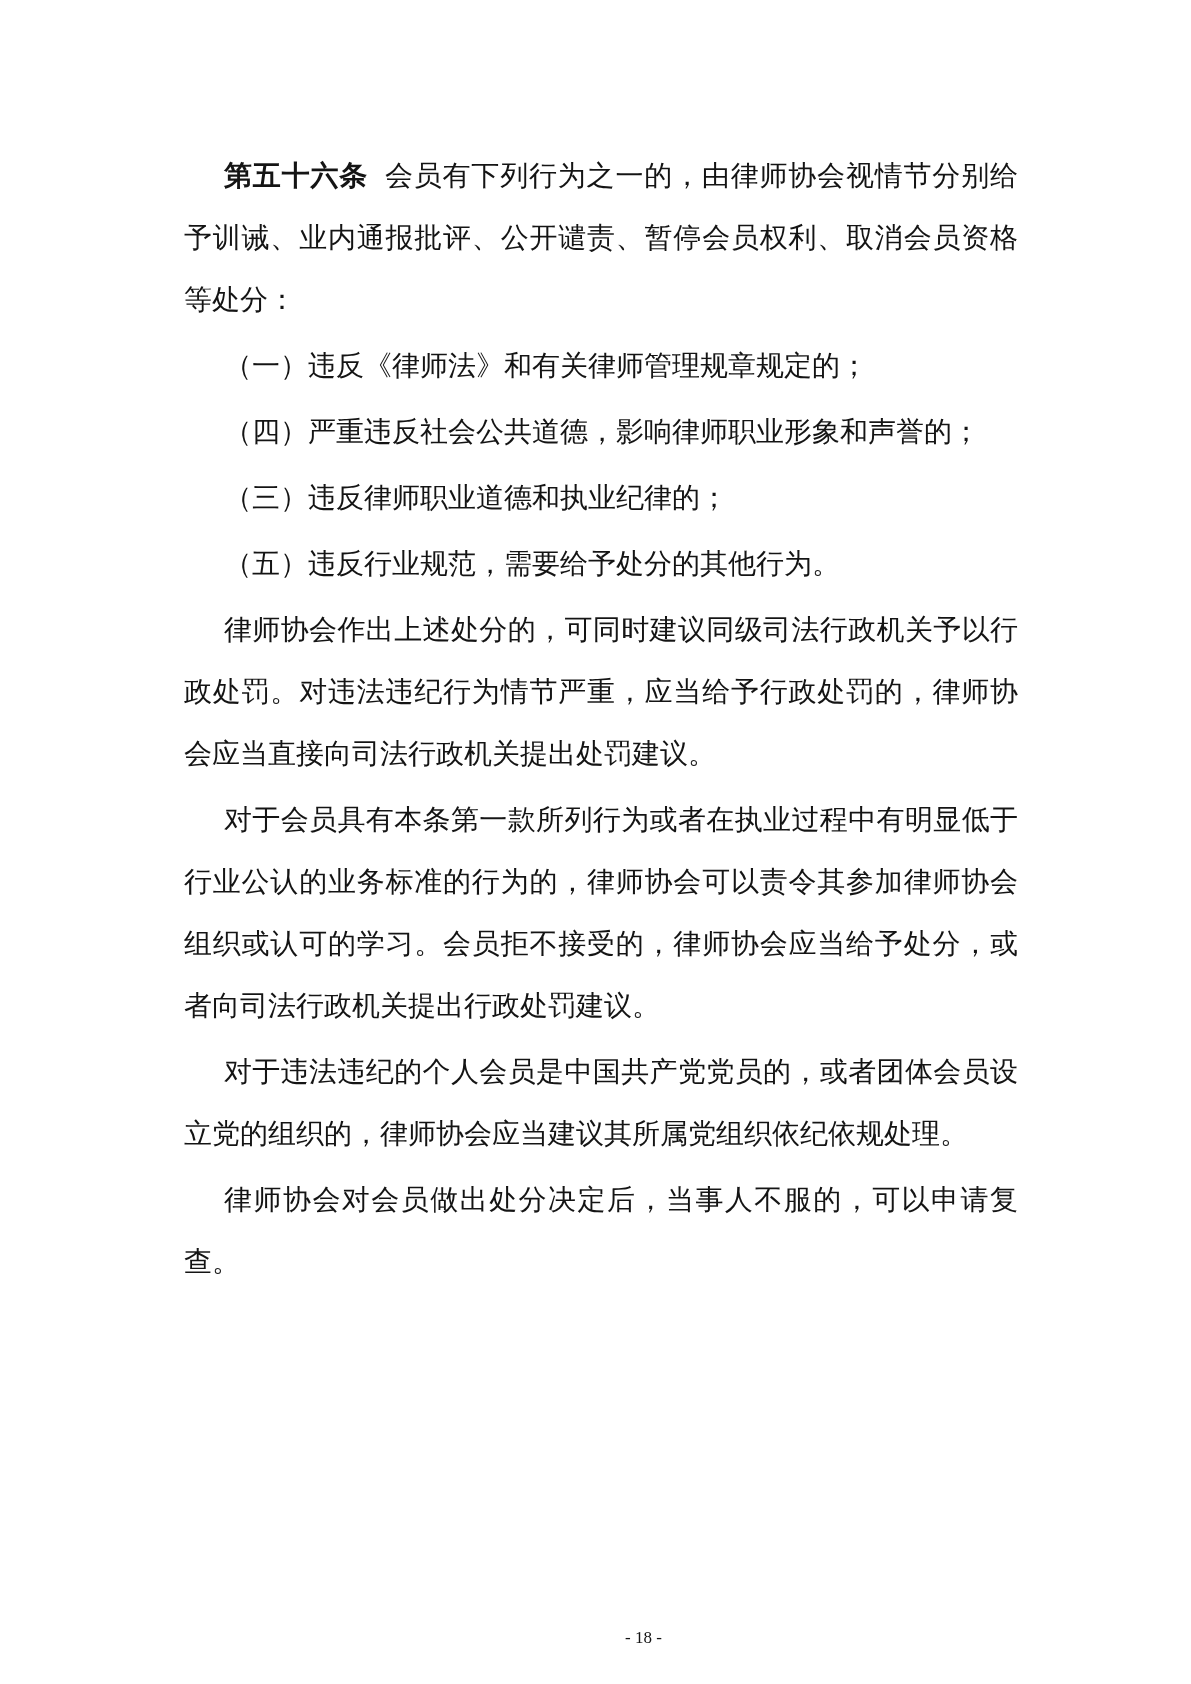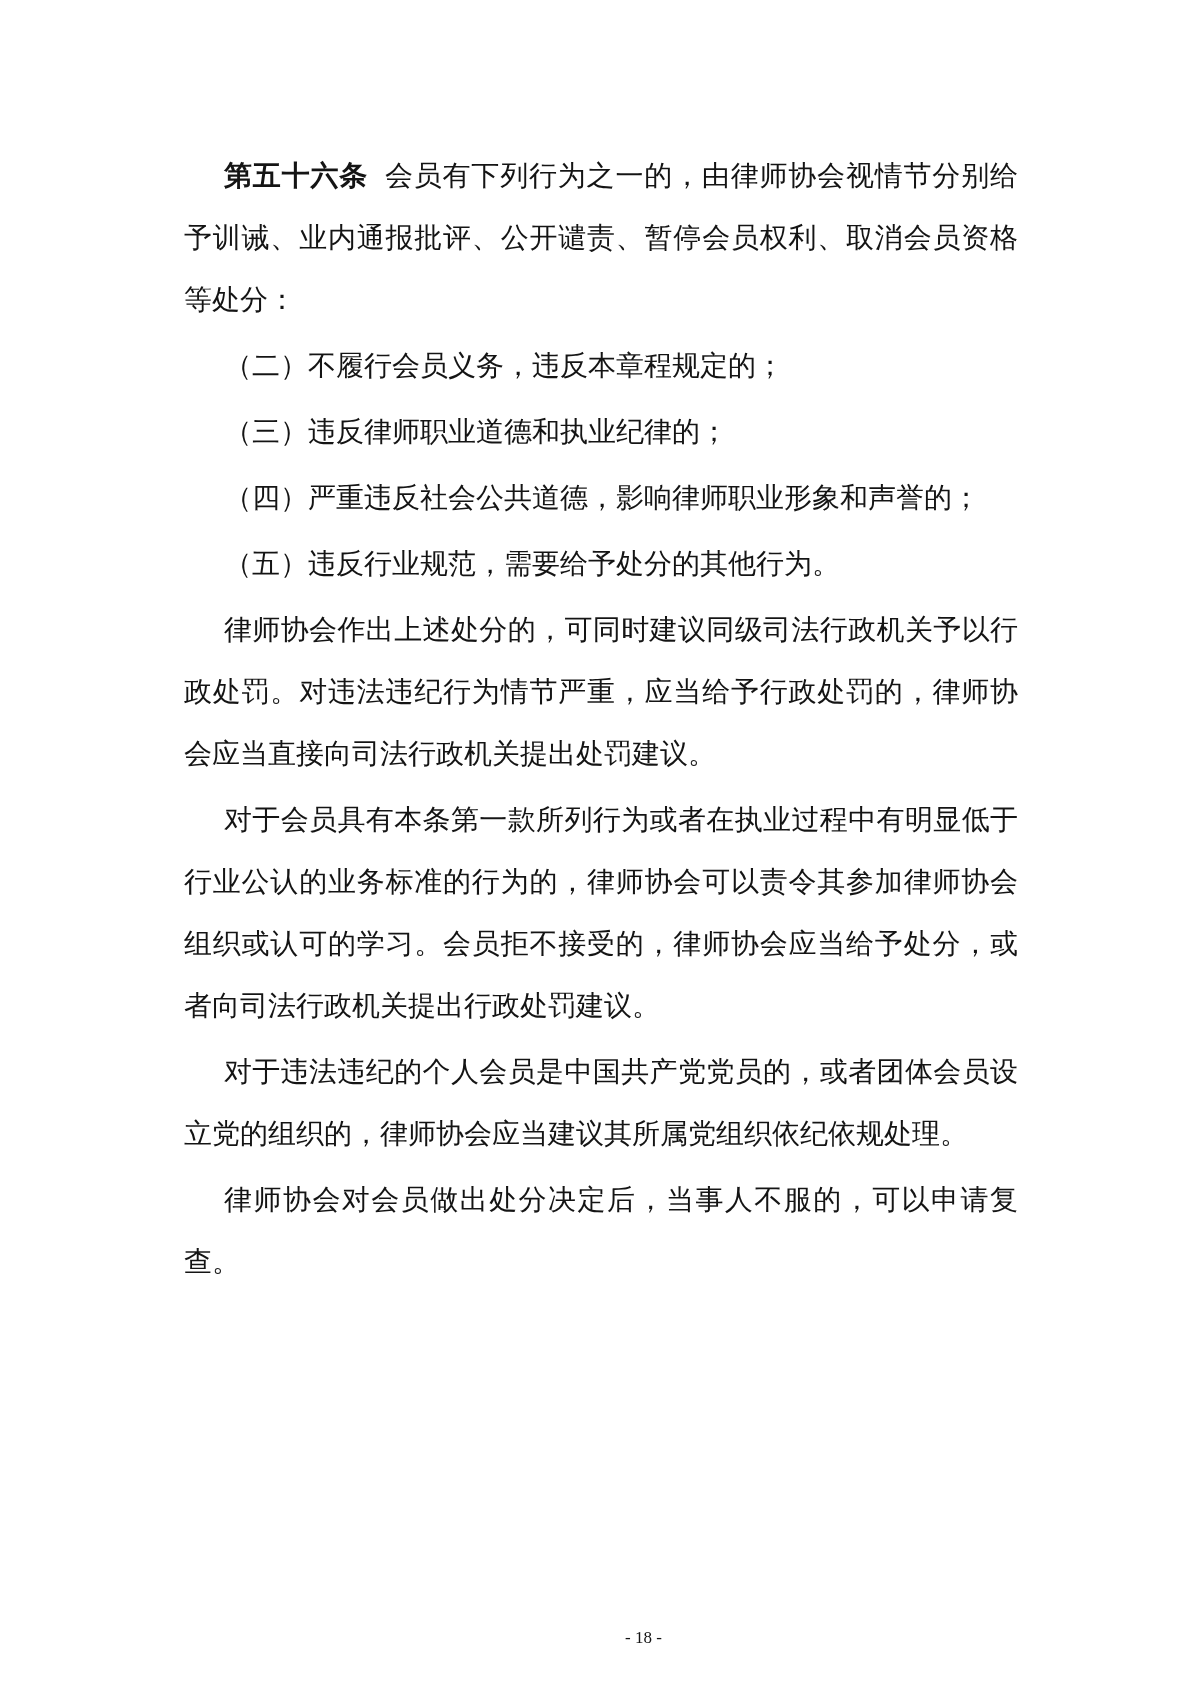--- a/index.html
+++ b/index.html
@@ -51,26 +51,26 @@
 </style>
 </head>
 <body>
 
 <div class="page">
 
   <div class="textblock">
 
     <p><span class="article-label">第五十六条</span><span>会员有下列行为之一的，由律师协会视情节分别给予训诫、业内通报批评、公开谴责、暂停会员权利、取消会员资格等处分：</span></p>
 
+    <p>（一）违反《律师法》和有关律师管理规章规定的；</p>
 
-    <p>（二）不履行会员义务，违反本章程规定的；</p>
+
+    <p>（四）严重违反社会公共道德，影响律师职业形象和声誉的；</p>
 
     <p>（三）违反律师职业道德和执业纪律的；</p>
-
-    <p>（四）严重违反社会公共道德，影响律师职业形象和声誉的；</p>
 
     <p>（五）违反行业规范，需要给予处分的其他行为。</p>
 
     <p>律师协会作出上述处分的，可同时建议同级司法行政机关予以行政处罚。对违法违纪行为情节严重，应当给予行政处罚的，律师协会应当直接向司法行政机关提出处罚建议。</p>
 
     <p>对于会员具有本条第一款所列行为或者在执业过程中有明显低于行业公认的业务标准的行为的，律师协会可以责令其参加律师协会组织或认可的学习。会员拒不接受的，律师协会应当给予处分，或者向司法行政机关提出行政处罚建议。</p>
 
     <p>对于违法违纪的个人会员是中国共产党党员的，或者团体会员设立党的组织的，律师协会应当建议其所属党组织依纪依规处理。</p>
 
 

